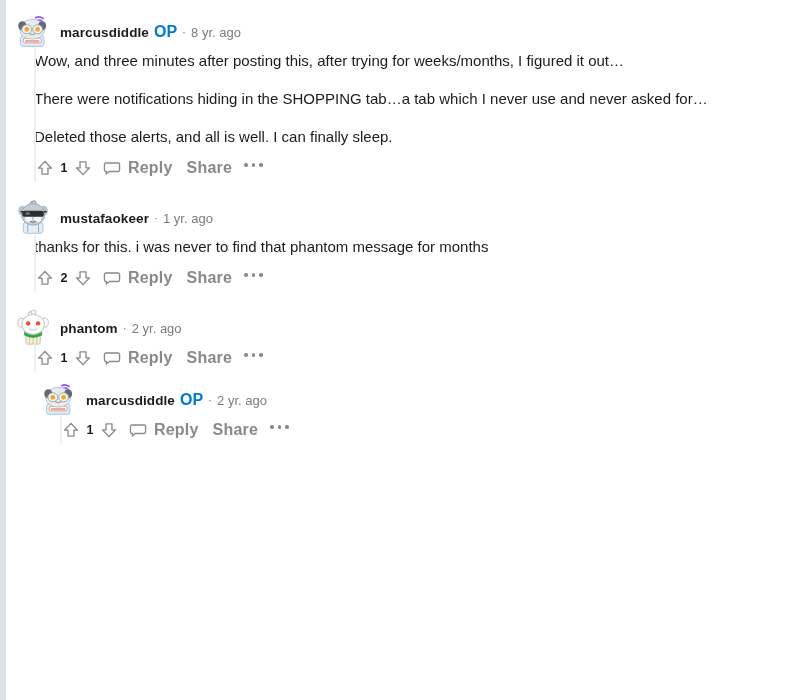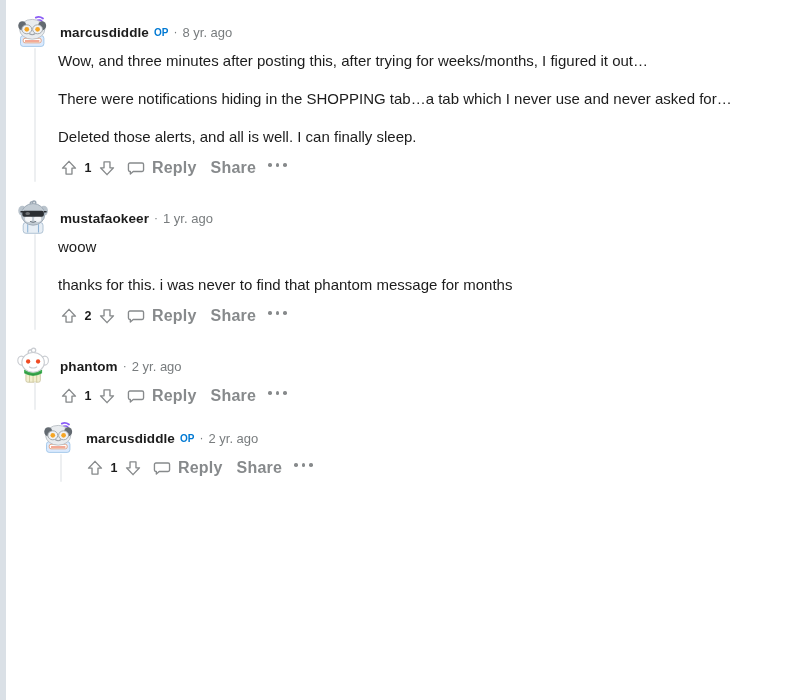--- a/index.html
+++ b/index.html
@@ -48,40 +48,39 @@
   }
   .avatar svg { display: block; width: 36px; height: 36px; overflow: visible; }
 
   .uname {
     font-size: 13.5px;
     font-weight: 700;
     color: #1c1c1c;
     letter-spacing: .1px;
   }
   .op-badge {
-    font-size: 10px;
+    font-size: 16px;
     font-weight: 700;
     color: #0079d3;
     margin-left: 5px;
   }
   .dot {
     color: #787c7e;
     font-size: 12px;
     margin: 0 5px;
   }
   .ts {
     font-size: 13px;
     color: #787c7e;
   }
 
   
   .c-body {
     position: relative;
     margin-left: 18px;
-    padding-left: 24px;
     padding-top: 2px;
   }
   .thread-line {
     position: absolute;
     left: 0; top: 0; bottom: 0;
     width: 2px;
     background: #edeff1;
     border-radius: 1px;
   }
 
@@ -232,21 +231,20 @@
             <ellipse cx="13" cy="15" rx="2.6" ry="1.8" fill="#ffffff" opacity="0.32"></ellipse>
             <path d="M16 24 q3 2 6 0" stroke="#6c757d" stroke-width="1.1" fill="none" stroke-linecap="round"></path>
           </svg>
         </div>
         <span class="uname">mustafaokeer</span>
         <span class="dot">·</span>
         <span class="ts">1 yr. ago</span>
       </div>
       <div class="c-body">
         <div class="thread-line"></div>
-        <p class="para">woow</p>
         <p class="para">thanks for this. i was never to find that phantom message for months</p>
         <div class="actions">
           <div class="vote-group">
             <div class="ico-btn">
               <svg width="18" height="18" viewBox="0 0 20 20" aria-hidden="true">
                 <path d="M10 2.6 L17.2 10.2 h-3.9 v6.6 h-6.6 v-6.6 h-3.9 Z" fill="none" stroke="#878a8c" stroke-width="1.5" stroke-linejoin="round"></path>
               </svg>
             </div>
             <span class="score">2</span>
             <div class="ico-btn">

